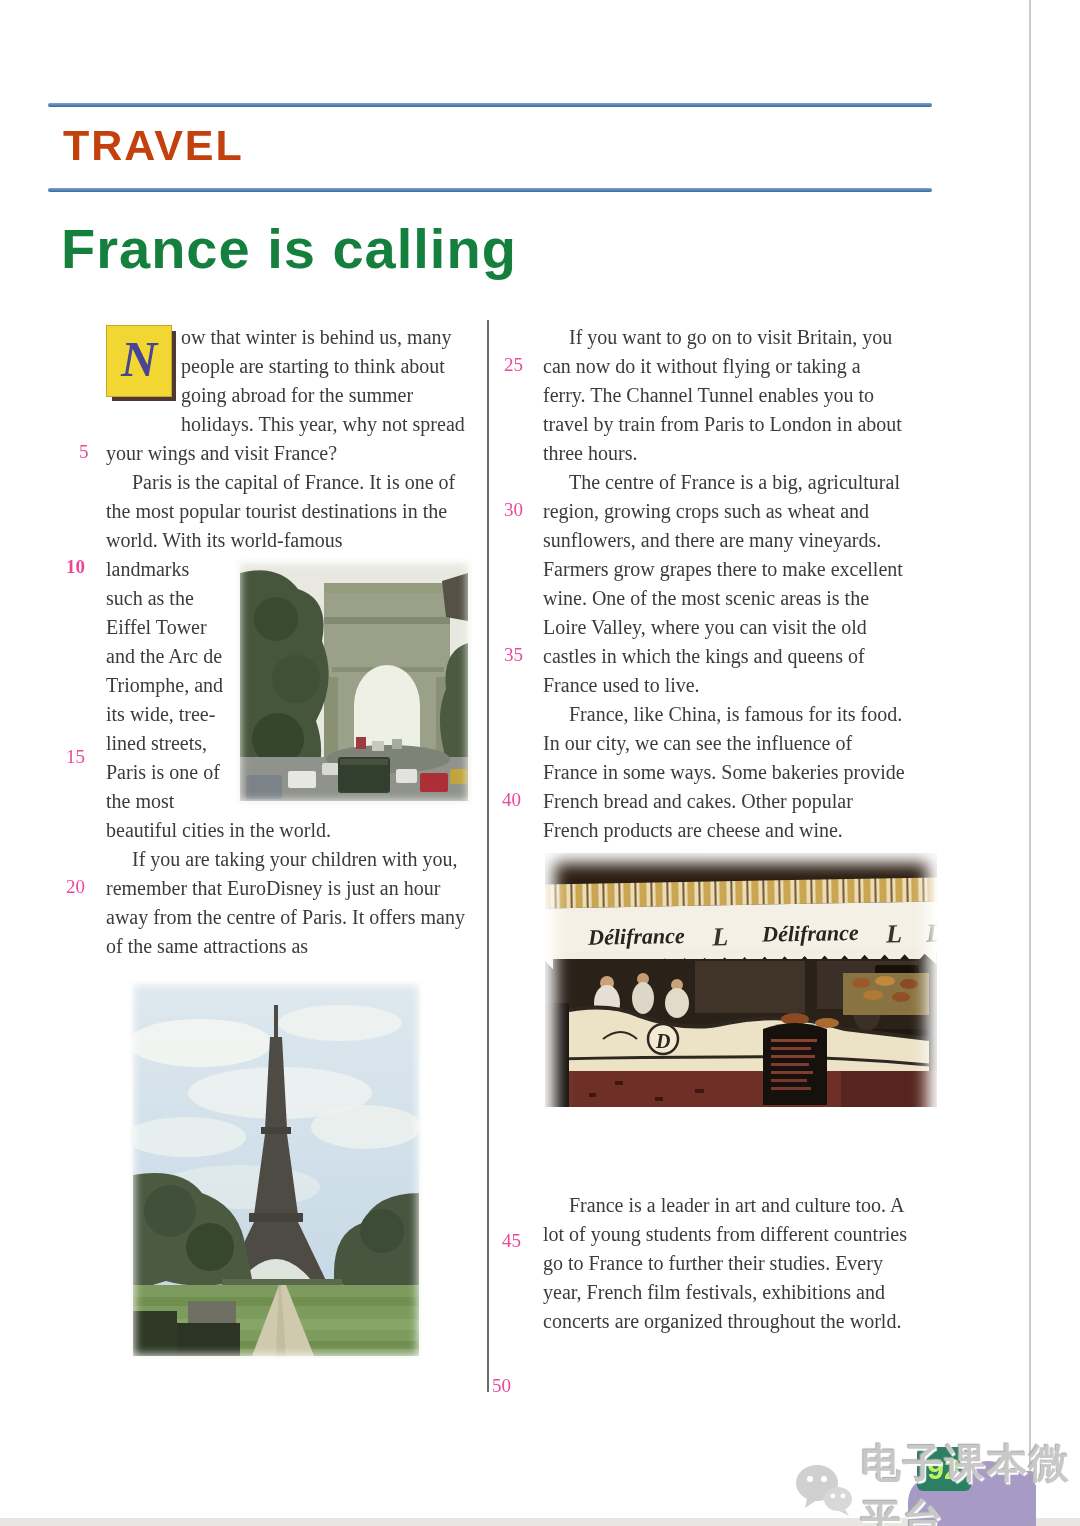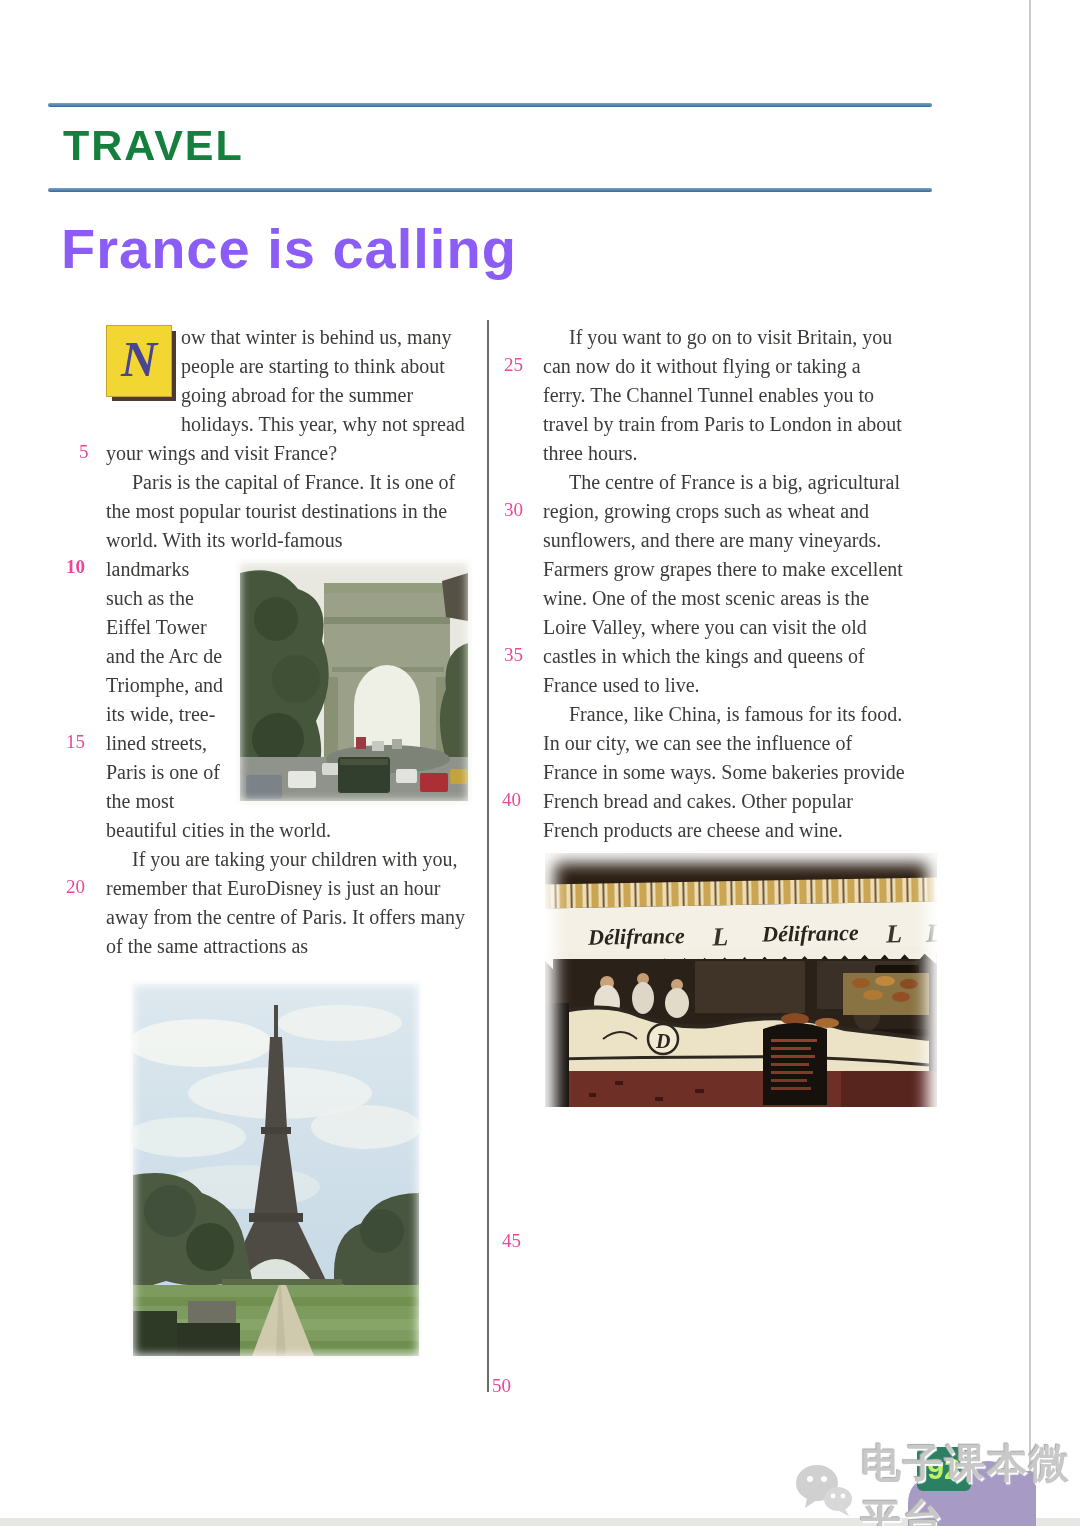--- a/index.html
+++ b/index.html
@@ -5,24 +5,24 @@
   html,body{margin:0;padding:0;background:#ffffff;}
   .page{position:relative;width:1080px;height:1526px;background:#ffffff;overflow:hidden;
         font-family:"Liberation Serif",serif;color:#3c3b39;}
   
   .rule{position:absolute;left:48px;width:884px;height:4px;
         background:linear-gradient(#7aa3cc,#38699e);border-radius:2px;}
   .rule-top{top:103px;}
   .rule-mid{top:188px;}
   .section-heading{position:absolute;left:63px;top:121px;margin:0;
         font-family:"Liberation Sans",sans-serif;font-size:43px;font-weight:bold;
-        color:#15803d;letter-spacing:2px;}
+        color:#c2410c;letter-spacing:2px;}
   .article-title{position:absolute;left:61px;top:216px;margin:0;
         font-family:"Liberation Sans",sans-serif;font-size:56px;font-weight:bold;
-        color:#8b5cf6;letter-spacing:1px;}
+        color:#15803d;letter-spacing:1px;}
   
   .divider{position:absolute;left:487px;top:320px;width:2px;height:1072px;background:#6b6b69;}
   .col{position:absolute;top:323px;font-size:20px;line-height:29px;text-align:left;}
   .col-left{left:106px;width:366px;}
   .col-right{left:543px;width:364px;}
   .para{margin:0;text-indent:26px;}
   .noindent{text-indent:0;}
   .dropcap-box{float:left;width:64px;height:70px;margin:2px 9px 15px 0;
         background:#f2d733;border:1px solid #c7a42e;box-shadow:5px 5px 0 -1px #4e3a33;
         display:flex;align-items:center;justify-content:center;}
@@ -30,21 +30,21 @@
         transform:translateY(-2px);}
   .photo{position:relative;}
   .photo::after{content:"";position:absolute;inset:0;box-shadow:inset 0 0 10px 4px rgba(255,255,255,.9);pointer-events:none;}
   .photo-arc{float:right;width:236px;height:246px;margin:4px 0 8px 10px;}
   .photo-eiffel{display:block;width:292px;height:378px;margin:20px 0 0 24px;}
   .photo-deli{width:392px;height:304px;margin:8px 0 34px 2px;}
   .photo-deli::after{box-shadow:inset 0 0 16px 10px #ffffff;}
   
   .lineno{position:absolute;font-size:19px;color:#ec4899;}
   .ln5{left:79px;top:441px;}  .ln10{left:66px;top:556px;font-weight:bold;}
-  .ln15{left:66px;top:731px;} .ln20{left:66px;top:876px;}
+  .ln15{left:66px;top:746px;} .ln20{left:66px;top:876px;}
   .ln25{left:504px;top:354px;}.ln30{left:504px;top:499px;}
   .ln35{left:504px;top:644px;}.ln40{left:502px;top:789px;}
   .ln45{left:502px;top:1230px;}.ln50{left:492px;top:1375px;text-align:right;}
   
   .purple-blob{position:absolute;left:908px;top:1452px;z-index:2;}
   .page-badge{position:absolute;left:917px;top:1447px;width:54px;height:44px;z-index:3;
         background:#2b7f63;border-radius:6px;display:flex;align-items:center;justify-content:center;
         font-family:"Liberation Sans",sans-serif;font-weight:bold;font-size:30px;color:#bef264;}
   .watermark{position:absolute;left:793px;top:1436px;z-index:4;display:flex;align-items:center;gap:6px;}
   .watermark-text{font-family:"Liberation Sans",sans-serif;font-size:40px;font-weight:600;
@@ -230,20 +230,21 @@
         <rect x="226" y="186" width="46" height="3" fill="#a34a3a" opacity=".85"></rect>
         <rect x="226" y="194" width="40" height="3" fill="#a34a3a" opacity=".8"></rect>
         <rect x="226" y="202" width="44" height="3" fill="#a34a3a" opacity=".8"></rect>
         <rect x="226" y="210" width="38" height="3" fill="#a34a3a" opacity=".75"></rect>
         <rect x="226" y="218" width="42" height="3" fill="#a34a3a" opacity=".75"></rect>
         <rect x="226" y="226" width="36" height="3" fill="#a34a3a" opacity=".7"></rect>
         <rect x="226" y="234" width="40" height="3" fill="#a34a3a" opacity=".7"></rect>
       </svg>
     </div>
 
+    <p class="para">France is a leader in art and culture too. A lot of young students from different countries go to France to further their studies. Every year, French film festivals, exhibitions and concerts are organized throughout the world.</p>
   </div>
 
   <span class="lineno ln5">5</span>
   <span class="lineno ln10">10</span>
   <span class="lineno ln15">15</span>
   <span class="lineno ln20">20</span>
   <span class="lineno ln25">25</span>
   <span class="lineno ln30">30</span>
   <span class="lineno ln35">35</span>
   <span class="lineno ln40">40</span>

